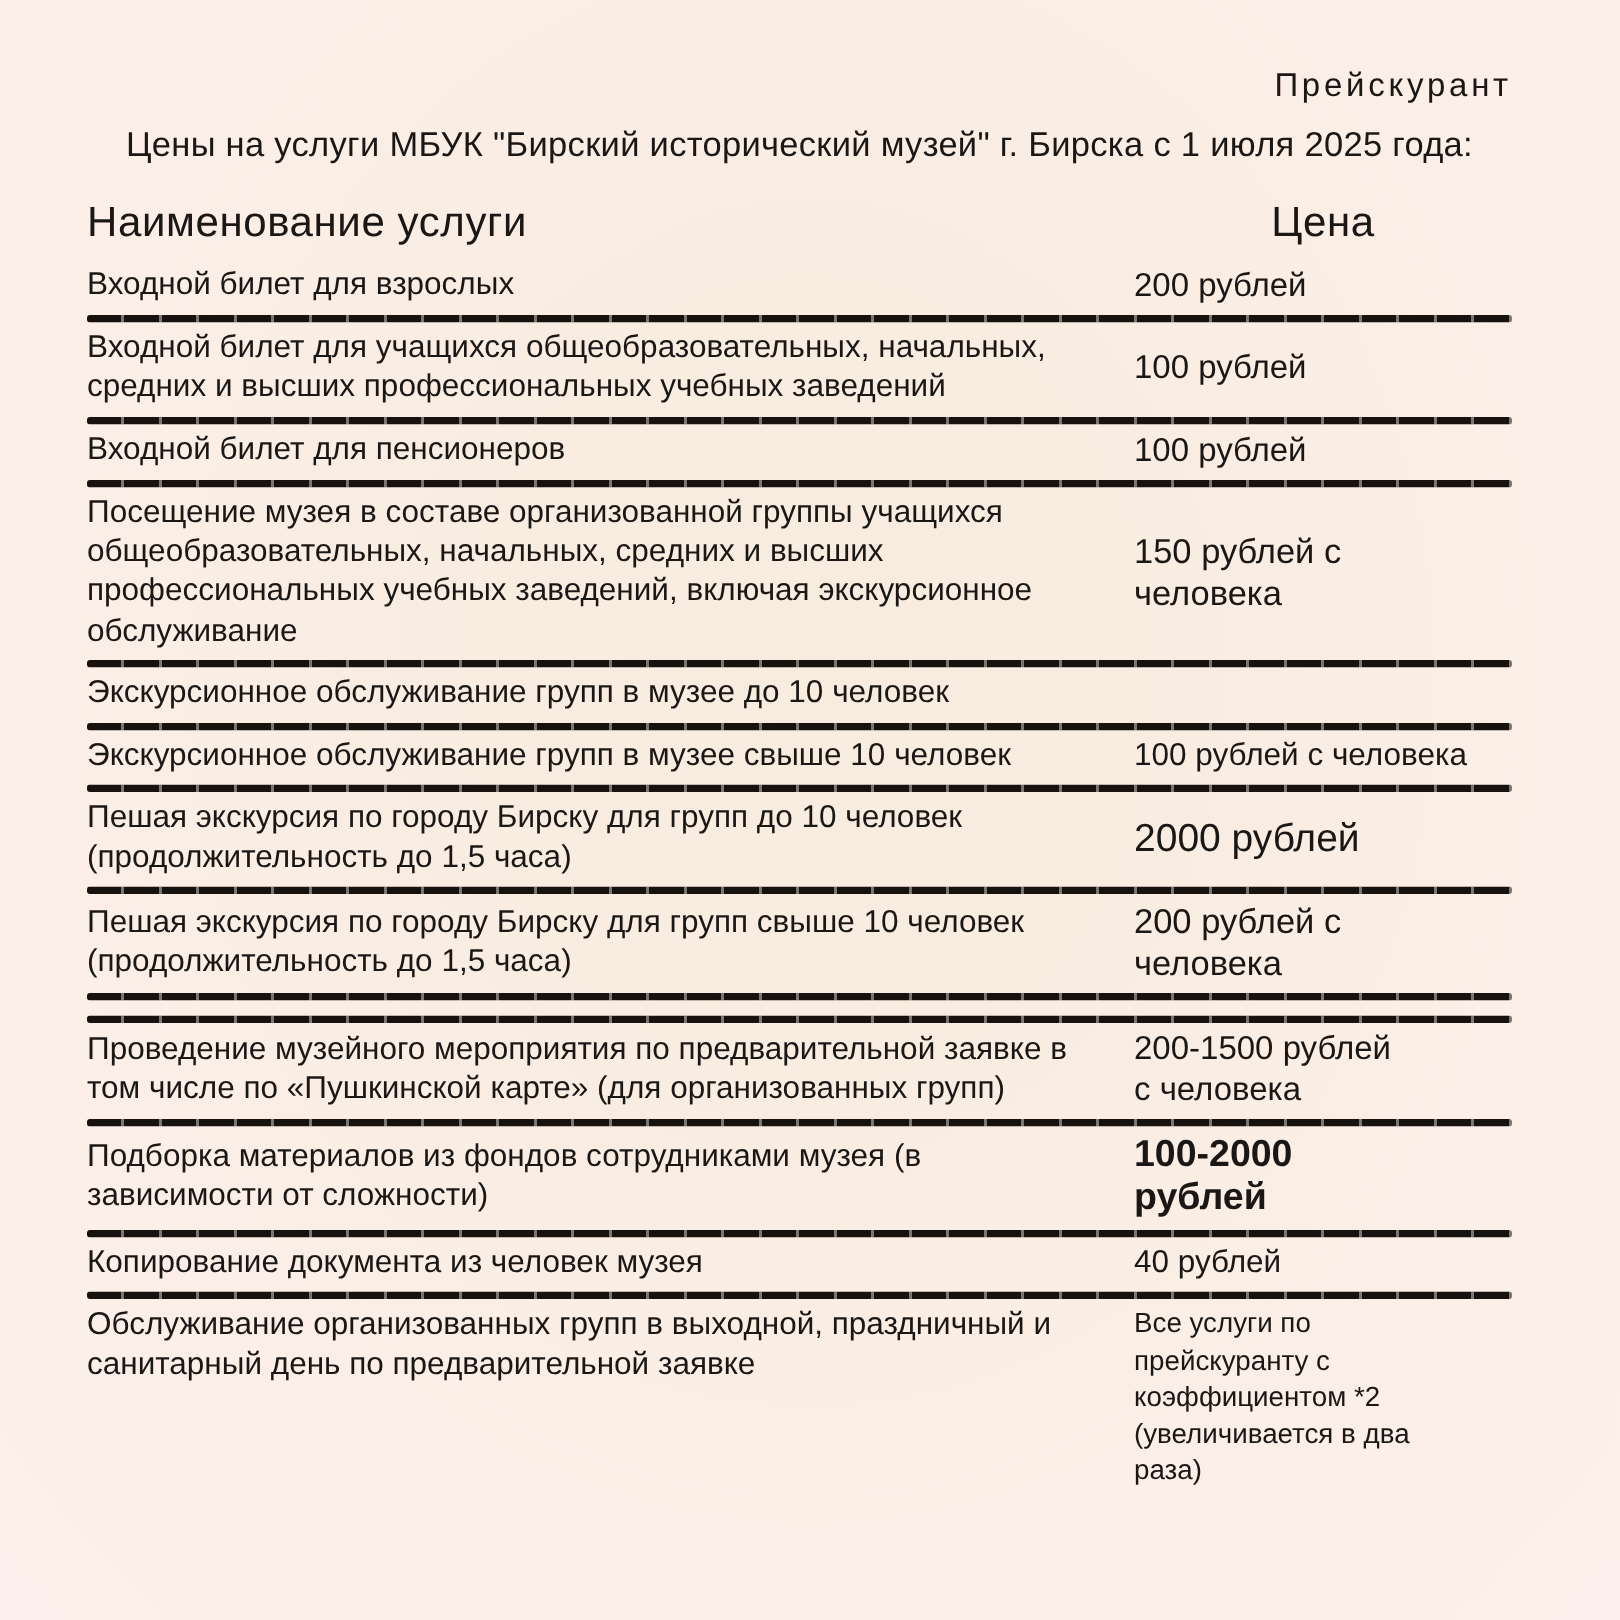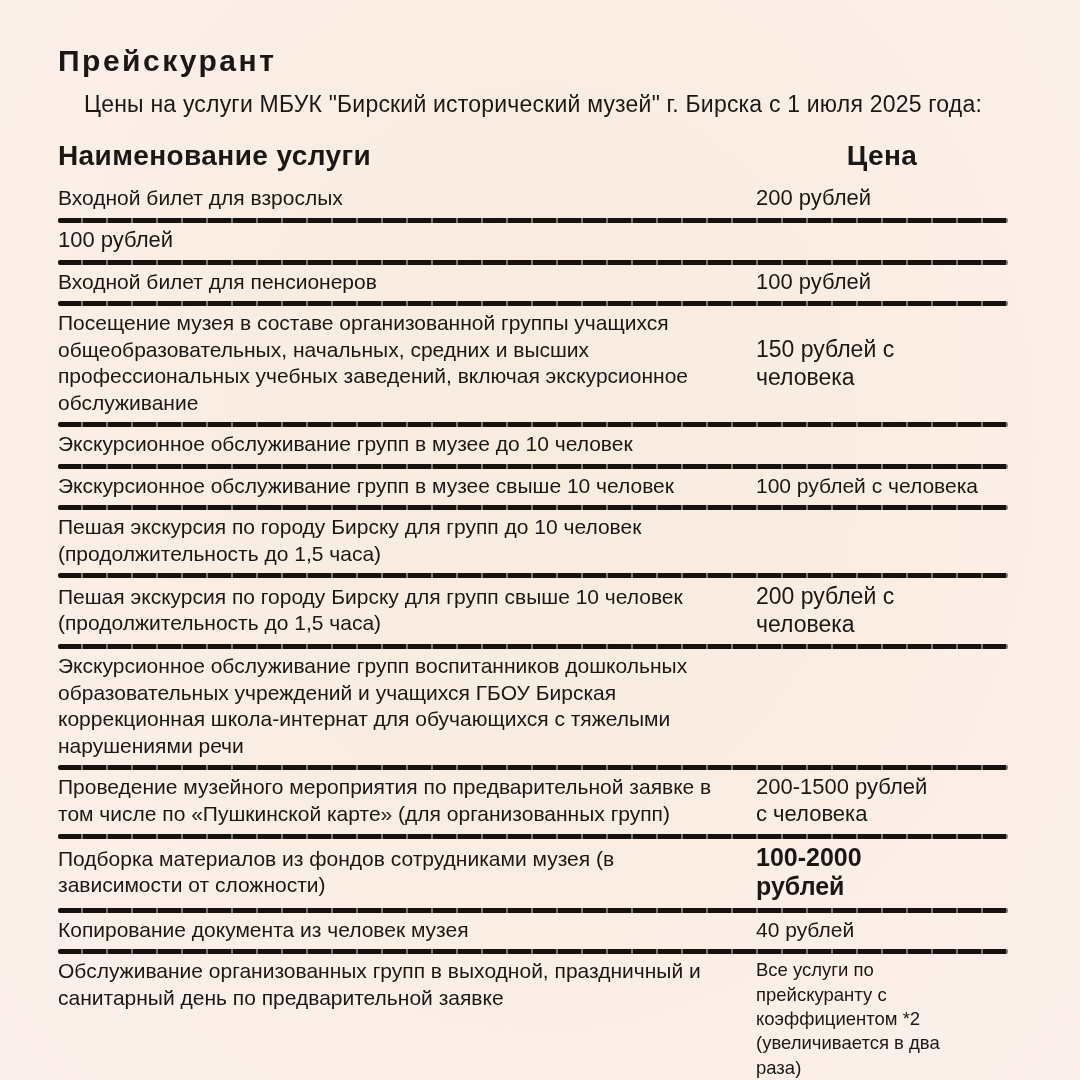--- a/index.html
+++ b/index.html
@@ -6,30 +6,30 @@
   body{
     width:1080px;height:1080px;overflow:hidden;
     font-family:"Liberation Sans",sans-serif;
   }
   .page{
     width:1080px;height:1080px;box-sizing:border-box;
     padding:44px 72px 0 58px;
     overflow:hidden;
   }
   .page-title{
-    margin:0;text-align:left;
-    font-size:30px;font-weight:700;letter-spacing:2.5px;
+    margin:0;text-align:right;
+    font-size:22px;font-weight:400;letter-spacing:2.5px;
   }
   .page-subtitle{
     margin:13px 0 0;text-align:center;
     font-size:23px;font-weight:400;letter-spacing:.2px;
   }
   .price-table{margin-top:22px;}
   .thead{display:flex;align-items:flex-end;padding-bottom:9px;}
-  .th{font-size:28px;font-weight:700;letter-spacing:.4px;}
+  .th{font-size:28px;font-weight:400;letter-spacing:.4px;}
   .th.service{flex:1;}
   .th.price{width:252px;text-align:center;}
   .row{display:flex;align-items:center;padding:4px 0 6px;}
   .cell{white-space:pre-line;}
   .cell.service{flex:1;font-size:21px;line-height:1.26;padding-right:14px;}
   .cell.price{width:252px;font-size:22px;line-height:1.22;}
   .divider{
     height:5px;border-radius:2px;
     background-image:repeating-linear-gradient(90deg,transparent 0 23px,rgba(250,238,229,.45) 23px 25px);
   }
@@ -57,20 +57,22 @@
       <div class="th price">Цена</div>
     </div>
     <div id="rows">
   <div class="row" data-i="1">
     <div class="cell service">Входной билет для взрослых</div>
     <div class="cell price">200 рублей</div>
   </div>
   <div class="divider" style="background-color: rgb(23, 18, 14);"></div>
 
   <div class="row" data-i="2">
+    <div class="cell service">Входной билет для учащихся общеобразовательных, начальных,
+средних и высших профессиональных учебных заведений</div>
     <div class="cell price">100 рублей</div>
   </div>
   <div class="divider" style="background-color: rgb(23, 18, 14);"></div>
 
   <div class="row" data-i="3">
     <div class="cell service">Входной билет для пенсионеров</div>
     <div class="cell price">100 рублей</div>
   </div>
   <div class="divider" style="background-color: rgb(23, 18, 14);"></div>
 
@@ -91,36 +93,33 @@
 
   <div class="row" data-i="6">
     <div class="cell service">Экскурсионное обслуживание групп в музее свыше 10 человек</div>
     <div class="cell price">100 рублей с человека</div>
   </div>
   <div class="divider" style="background-color: rgb(23, 18, 14);"></div>
 
   <div class="row" data-i="7">
     <div class="cell service">Пешая экскурсия по городу Бирску для групп до 10 человек
 (продолжительность до 1,5 часа)</div>
+    <div class="cell price">2000 рублей</div>
   </div>
   <div class="divider" style="background-color: rgb(23, 18, 14);"></div>
 
   <div class="row" data-i="8">
     <div class="cell service">Пешая экскурсия по городу Бирску для групп свыше 10 человек
 (продолжительность до 1,5 часа)</div>
     <div class="cell price">200 рублей с
 человека</div>
   </div>
   <div class="divider" style="background-color: rgb(23, 18, 14);"></div>
 
   <div class="row" data-i="9">
-    <div class="cell service">Экскурсионное обслуживание групп воспитанников дошкольных
-образовательных учреждений и учащихся ГБОУ Бирская
-коррекционная школа-интернат для обучающихся с тяжелыми
-нарушениями речи</div>
   </div>
   <div class="divider" style="background-color: rgb(23, 18, 14);"></div>
 
   <div class="row" data-i="10">
     <div class="cell service">Проведение музейного мероприятия по предварительной заявке в
 том числе по «Пушкинской карте» (для организованных групп)</div>
     <div class="cell price">200-1500 рублей
 с человека</div>
   </div>
   <div class="divider" style="background-color: rgb(23, 18, 14);"></div>

